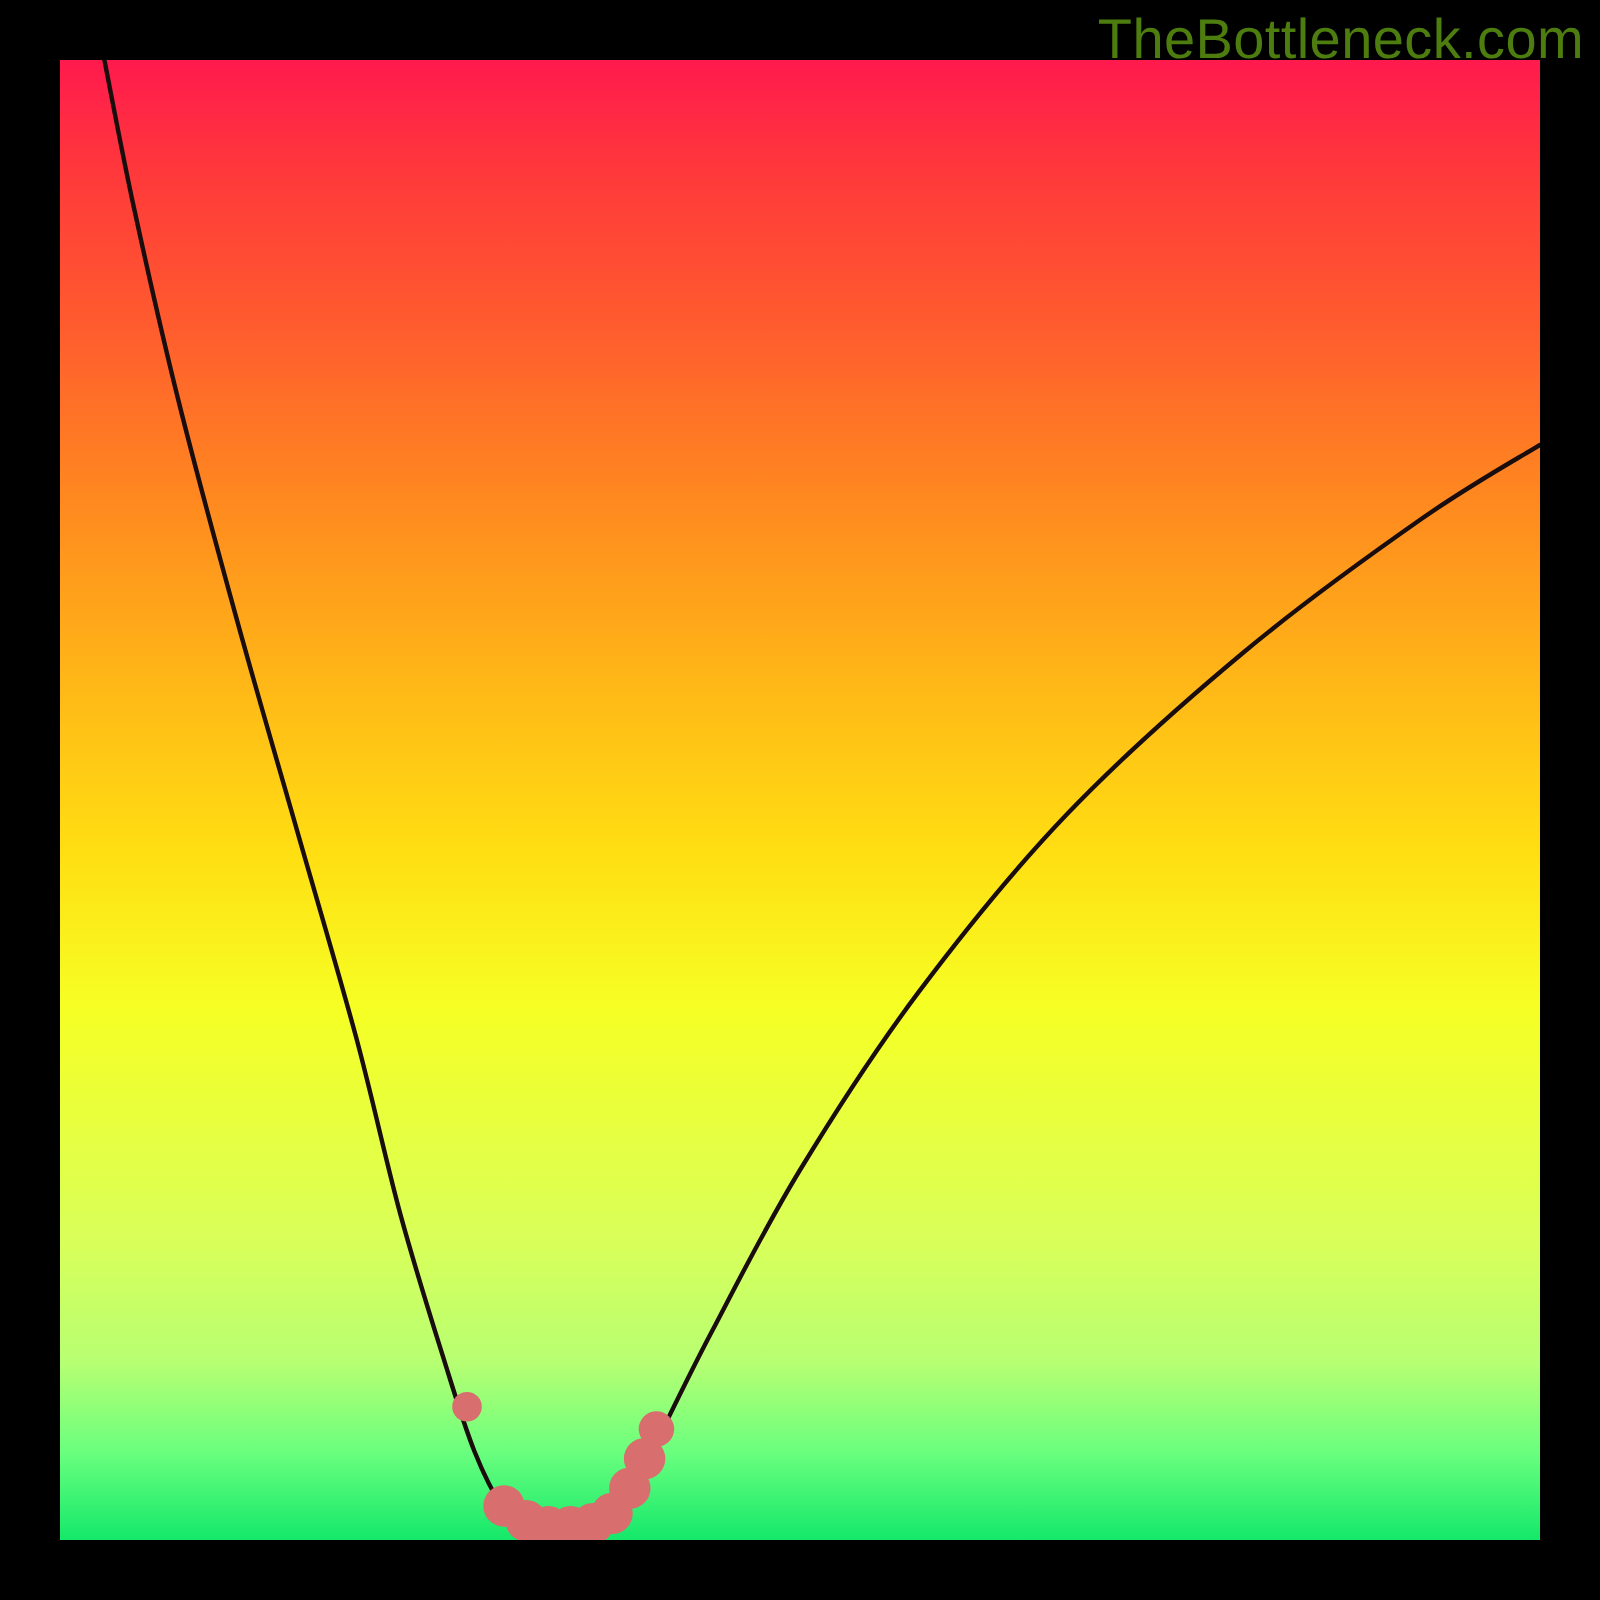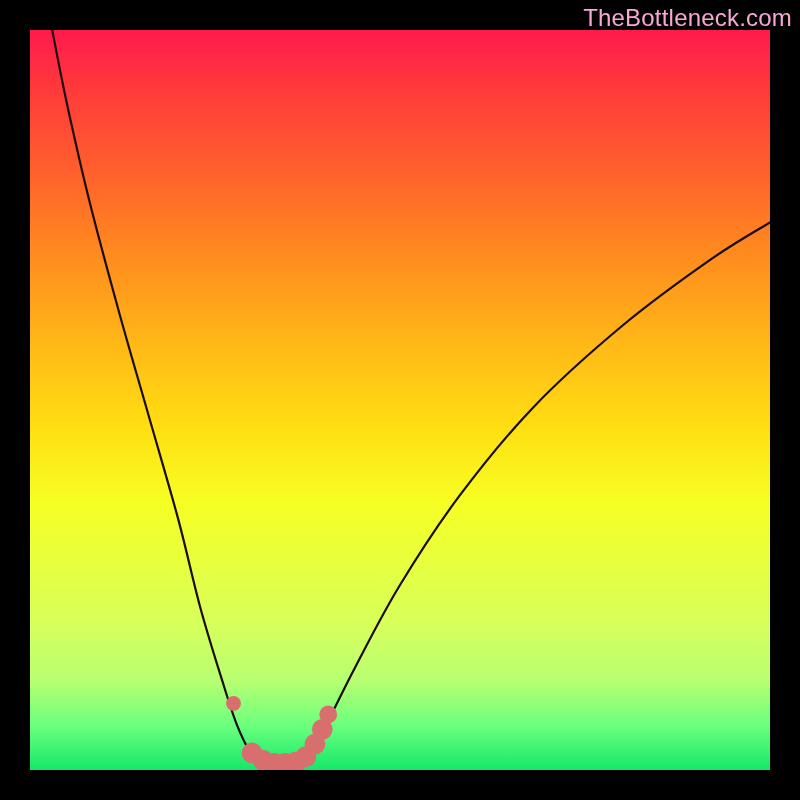--- a/index.html
+++ b/index.html
@@ -38,22 +38,22 @@
       #d8ff5a 80%,
       #b7ff72 88%,
       #6bff7e 94%,
       #14e86a 100%
     );
   }
   .watermark {
     position: absolute;
     top: 4px;
     right: 8px;
-    color: #f9a8d4;
-    font-size: 24px;
+    color: #4d7c0f;
+    font-size: 28px;
     font-weight: 500;
     letter-spacing: 0.2px;
     user-select: none;
   }
   svg.curve {
     position: absolute;
     top: 0;
     left: 0;
     width: 740px;
     height: 740px;

